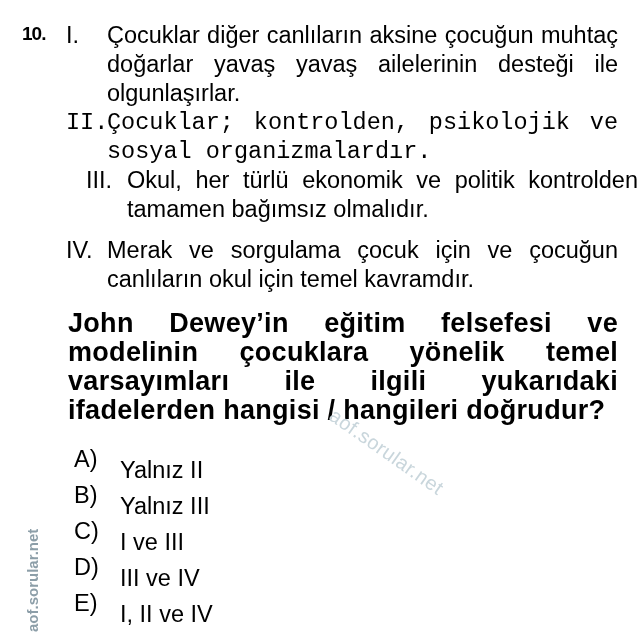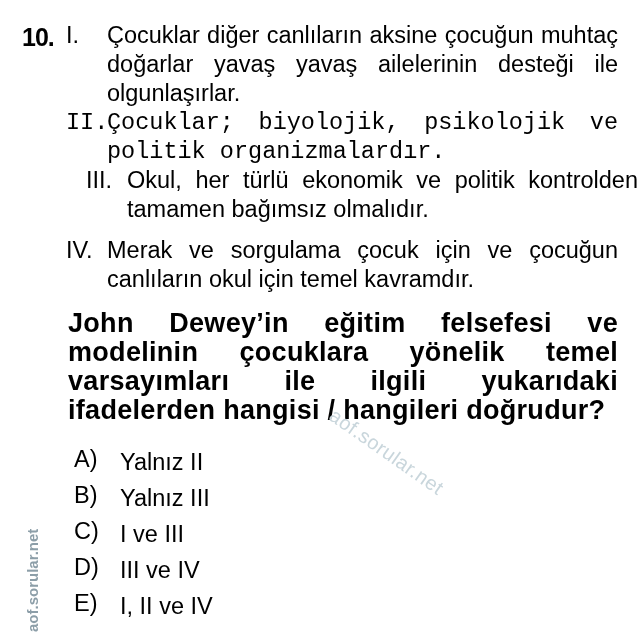--- a/index.html
+++ b/index.html
@@ -1,54 +1,54 @@
 <!DOCTYPE html>
 <html><head>
 <meta charset="utf-8">
 <style>
   html, body { margin: 0; padding: 0; }
   body {
     width: 640px; height: 640px; background: #ffffff; position: relative; overflow: hidden;
     font-family: "Liberation Sans", sans-serif; color: #000;
   }
   .qnum {
-    position: absolute; left: 22px; top: 23px; font-size: 25px; font-weight: bold; letter-spacing: -1px;
+    position: absolute; left: 22px; top: 23px; font-size: 19px; font-weight: bold; letter-spacing: -1px;
   }
   .stmt { position: absolute; left: 66px; width: 552px; font-size: 23.5px; line-height: 29px; }
   .stmt .roman { position: absolute; left: 0; top: 0; }
   .stmt .text { margin-left: 41px; text-align: justify; text-align-last: left; }
   .question {
     position: absolute; left: 68px; top: 309px; width: 550px; font-size: 27px; line-height: 29px;
     font-weight: bold; text-align: justify; letter-spacing: 0.3px;
   }
   .options { position: absolute; left: 74px; top: 446px; font-size: 23.5px; }
   .option { height: 36px; position: relative; }
   .option .letter { position: absolute; left: 0; top: 0; }
-  .option .otext { position: absolute; left: 46px; top: 3px; white-space: nowrap; }
+  .option .otext { position: absolute; left: 46px; top: 11px; white-space: nowrap; }
   .wm-diag {
     position: absolute; left: 338px; top: 404px; font-size: 20px; color: #c9d6dc;
     transform: rotate(35deg); transform-origin: left top; white-space: nowrap; letter-spacing: 0.5px;
   }
   .wm-side {
     position: absolute; left: 24px; top: 632px; font-size: 15px; font-weight: bold; color: #8c9ea8;
     transform: rotate(-90deg); transform-origin: left top; white-space: nowrap;
   }
 </style>
 </head>
 <body>
 
 <div class="qnum">10.</div>
 
 <div class="stmt" style="top:21px;">
   <span class="roman">I.</span>
   <div class="text">Çocuklar diğer canlıların aksine çocuğun muhtaç doğarlar yavaş yavaş ailelerinin desteği ile olgunlaşırlar.</div>
 </div>
 <div class="stmt" style="top:108px;font-family:Liberation Mono, monospace;">
   <span class="roman">II.</span>
-  <div class="text">Çocuklar; biyolojik, psikolojik ve politik organizmalardır.</div>
+  <div class="text">Çocuklar; kontrolden, psikolojik ve sosyal organizmalardır.</div>
 </div>
 <div class="stmt" style="top:166px;margin-left:20px;">
   <span class="roman">III.</span>
   <div class="text">Okul, her türlü ekonomik ve politik kontrolden tamamen bağımsız olmalıdır.</div>
 </div>
 <div class="stmt" style="top:236px;">
   <span class="roman">IV.</span>
   <div class="text">Merak ve sorgulama çocuk için ve çocuğun canlıların okul için temel kavramdır.</div>
 </div>
 

